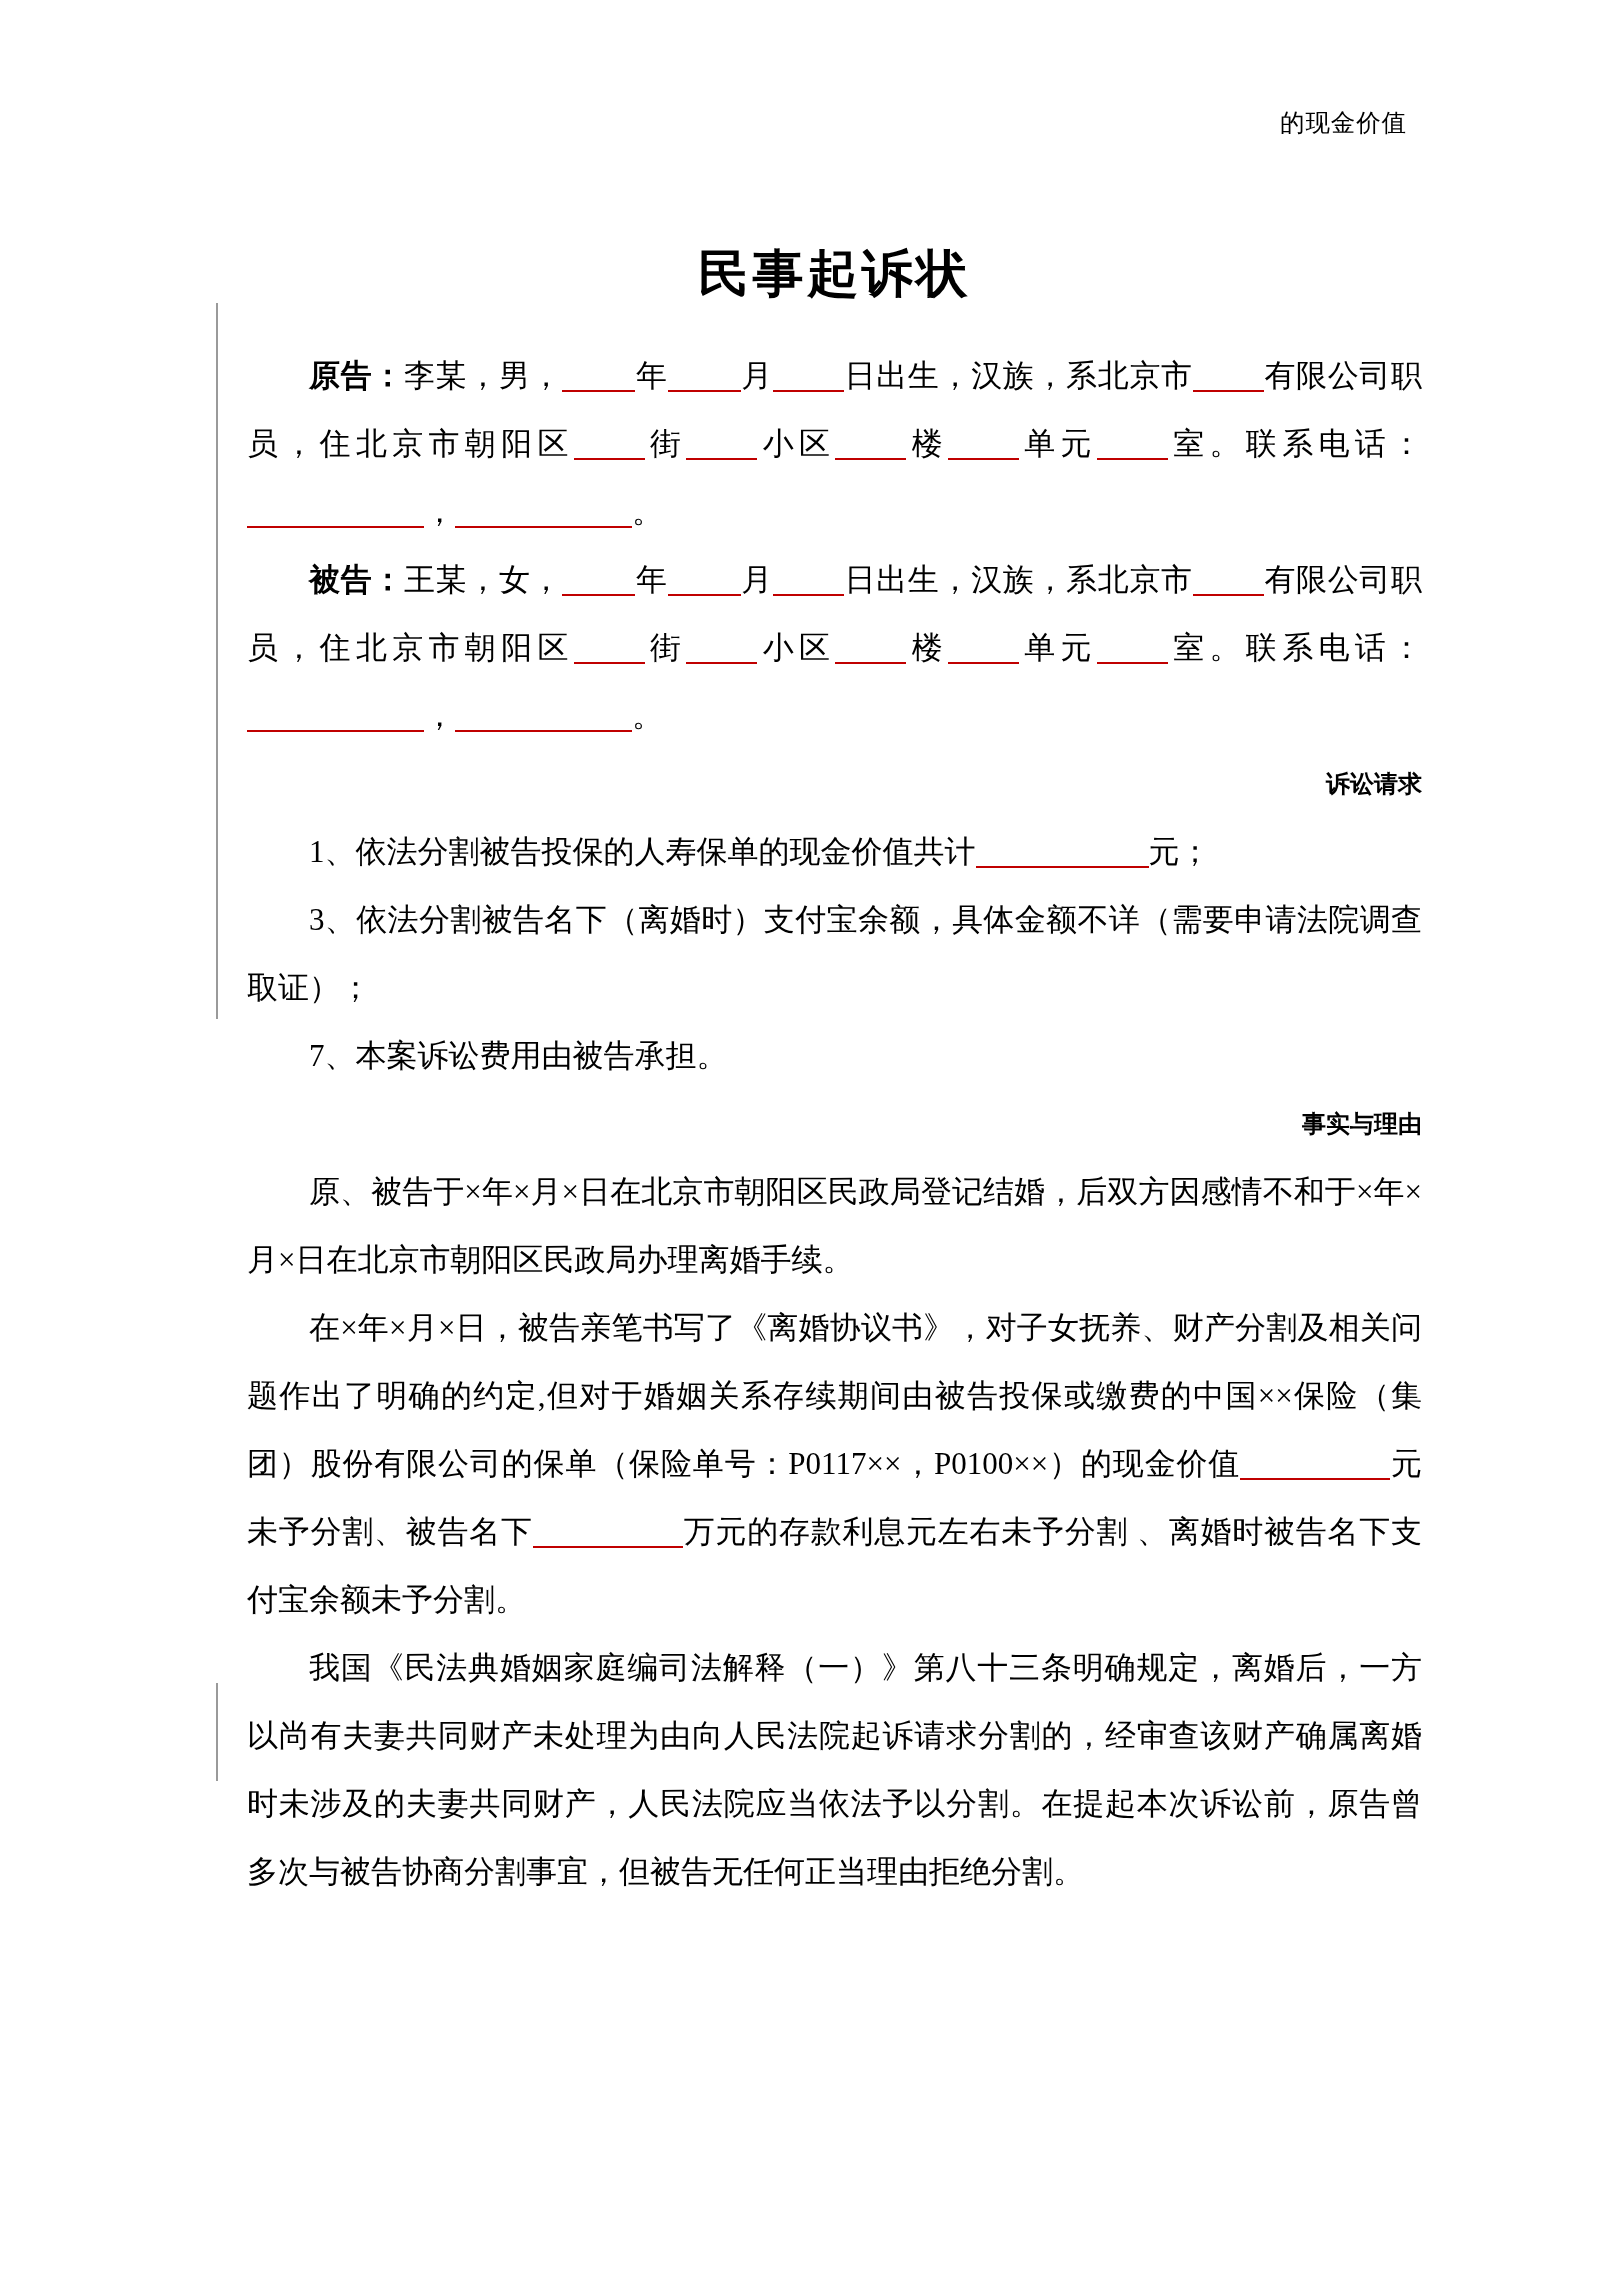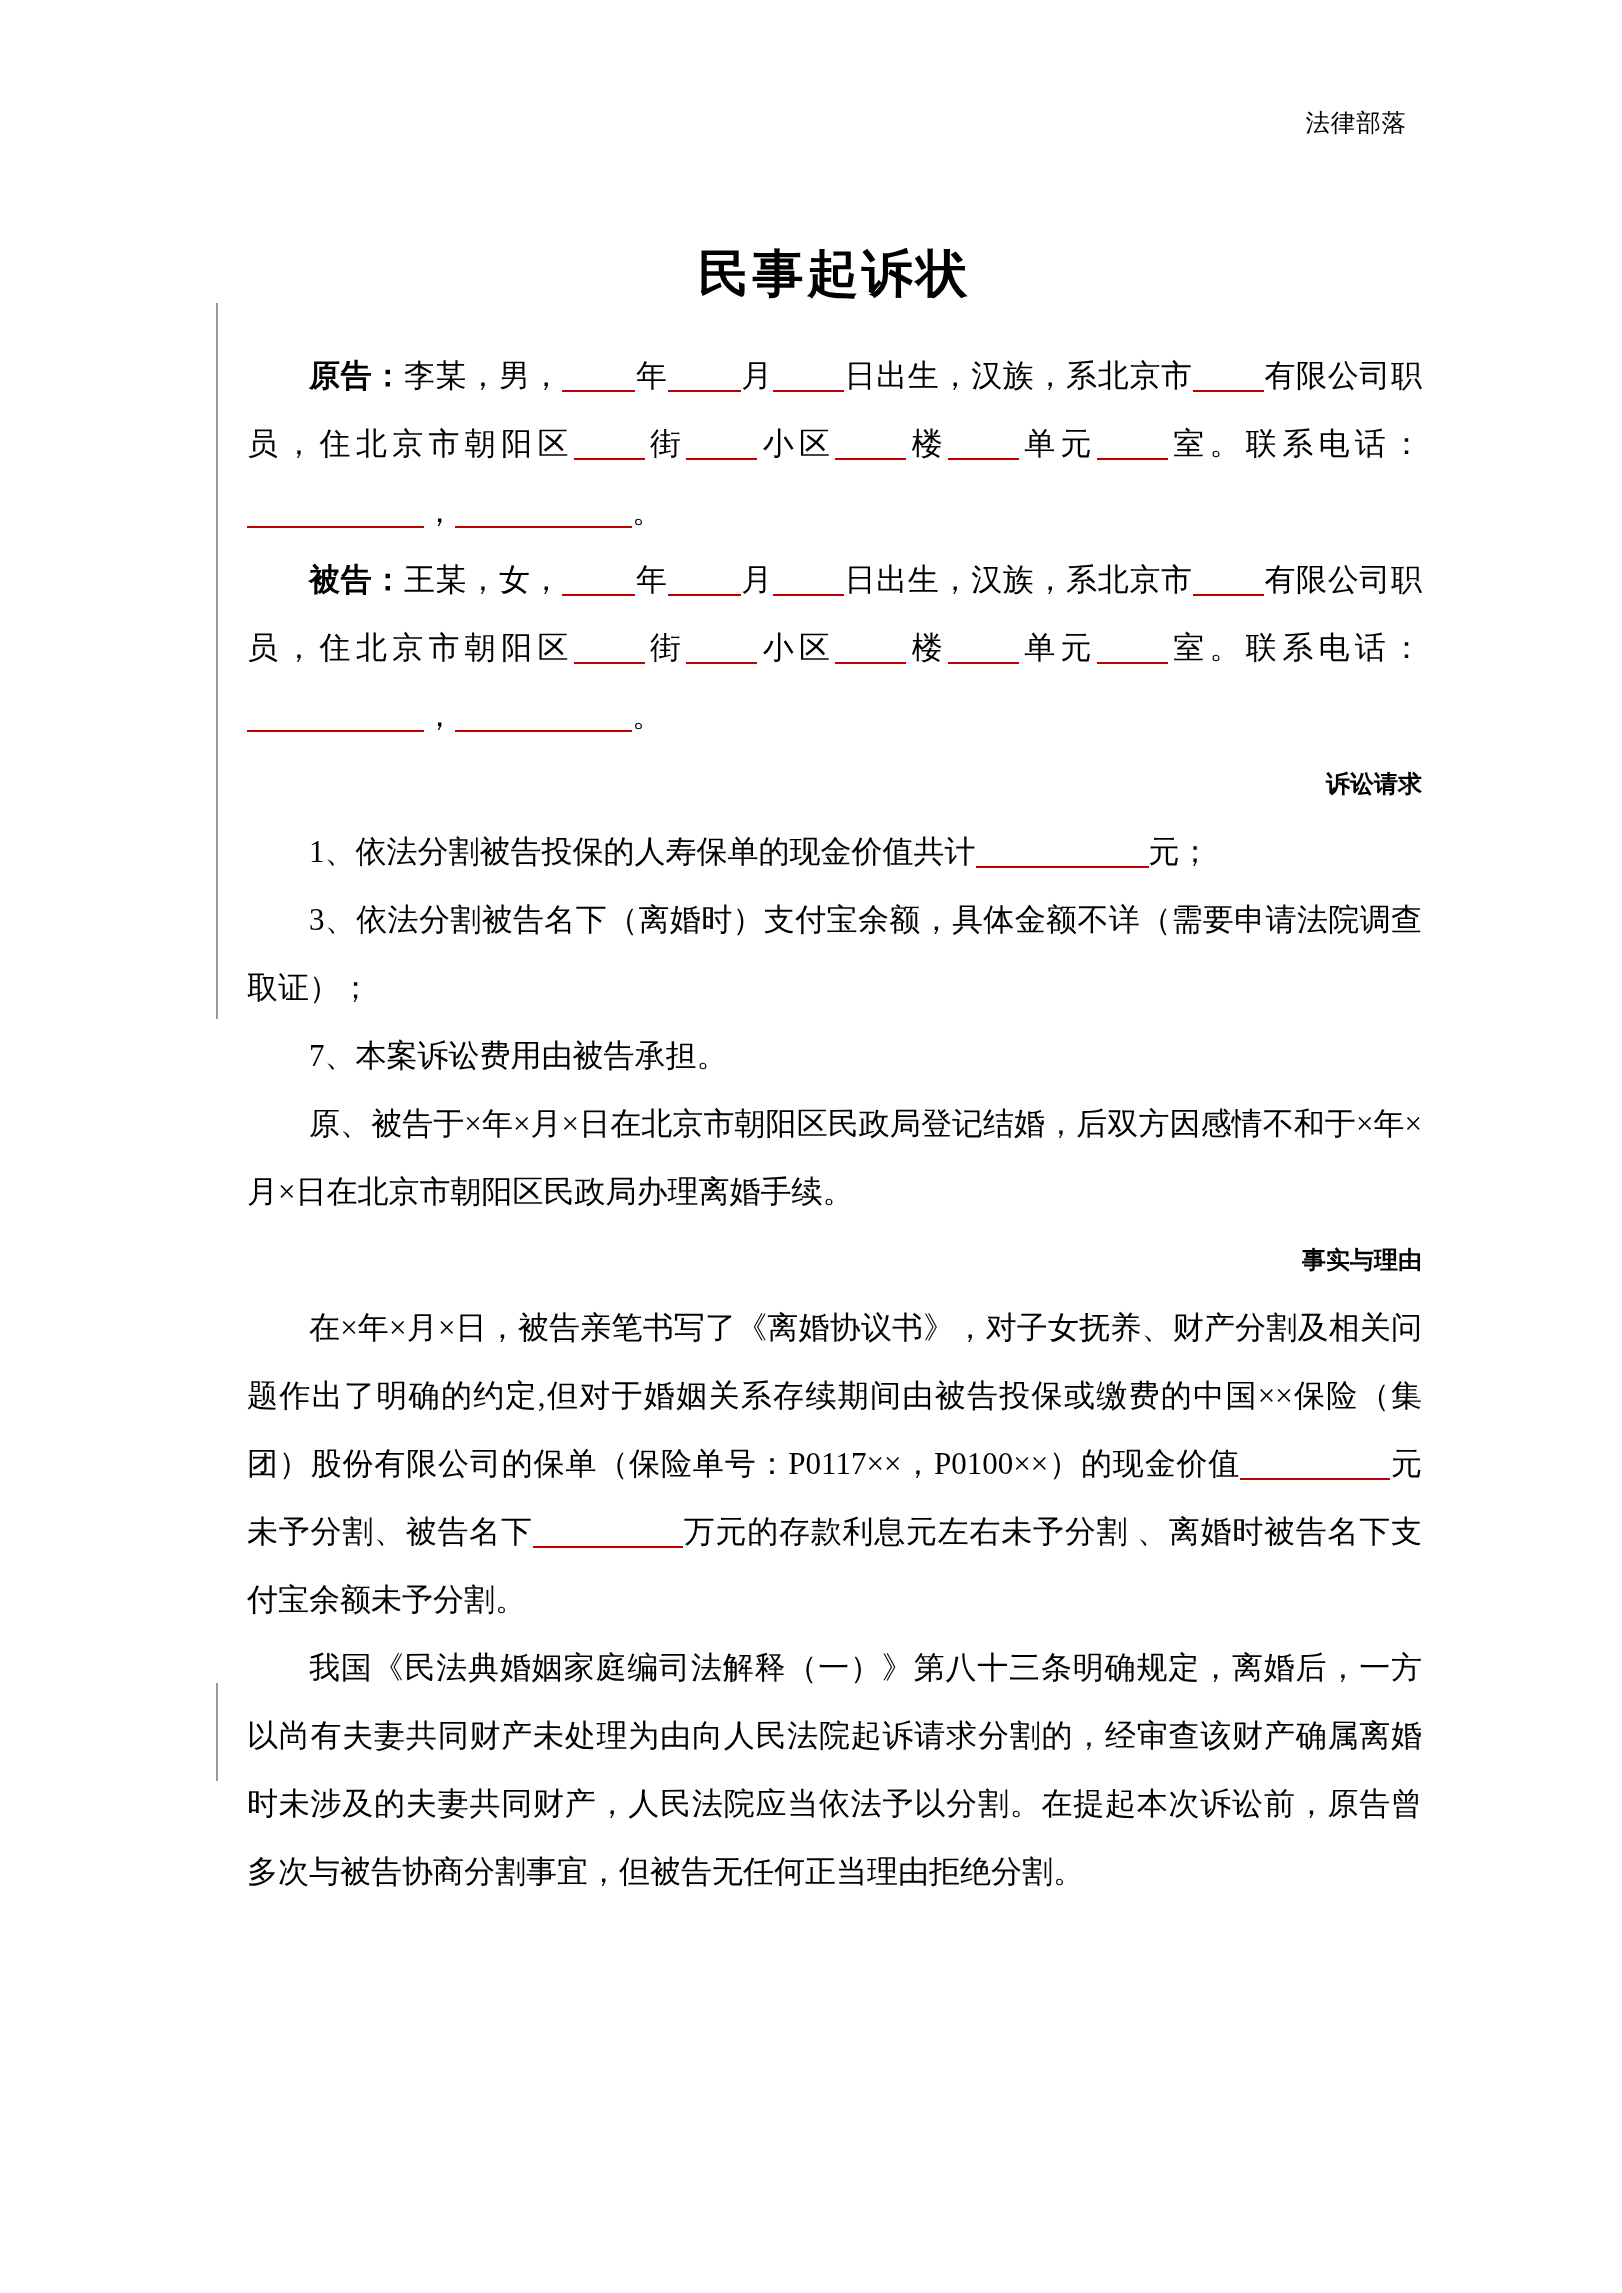--- a/index.html
+++ b/index.html
@@ -61,33 +61,33 @@
   .change-bar {
     position: absolute;
     left: 216px;
     width: 1.8px;
     background: var(--bar-color, #999);
   }
 </style>
 </head>
 <body>
 
-<div class="watermark">法律部落</div>
+<div class="watermark">的现金价值</div>
 
 <div class="change-bar" style="top:303px;height:716px;"></div>
 <div class="change-bar" style="top:1683px;height:98px;"></div>
 
 <div class="content">
   <h1 class="doc-title">民事起诉状</h1>
   <div>
       <p class="para indent"><span class="b text-run">原告：</span><span class="text-run">李某，男，</span><span class="blank" style="width: 73px;"></span><span class="text-run">年</span><span class="blank" style="width: 73px;"></span><span class="text-run">月</span><span class="blank" style="width: 71px;"></span><span class="text-run">日出生，汉族，系北京市</span><span class="blank" style="width: 71px;"></span><span class="text-run">有限公司职员，住北京市朝阳区</span><span class="blank" style="width: 71px;"></span><span class="text-run">街</span><span class="blank" style="width: 71px;"></span><span class="text-run">小区</span><span class="blank" style="width: 71px;"></span><span class="text-run">楼</span><span class="blank" style="width: 71px;"></span><span class="text-run">单元</span><span class="blank" style="width: 71px;"></span><span class="text-run">室。联系电话：</span><span class="blank" style="width: 177px;"></span><span class="text-run">，</span><span class="blank" style="width: 177px;"></span><span class="text-run">。</span></p>
       <p class="para indent"><span class="b text-run">被告：</span><span class="text-run">王某，女，</span><span class="blank" style="width: 73px;"></span><span class="text-run">年</span><span class="blank" style="width: 73px;"></span><span class="text-run">月</span><span class="blank" style="width: 71px;"></span><span class="text-run">日出生，汉族，系北京市</span><span class="blank" style="width: 71px;"></span><span class="text-run">有限公司职员，住北京市朝阳区</span><span class="blank" style="width: 71px;"></span><span class="text-run">街</span><span class="blank" style="width: 71px;"></span><span class="text-run">小区</span><span class="blank" style="width: 71px;"></span><span class="text-run">楼</span><span class="blank" style="width: 71px;"></span><span class="text-run">单元</span><span class="blank" style="width: 71px;"></span><span class="text-run">室。联系电话：</span><span class="blank" style="width: 177px;"></span><span class="text-run">，</span><span class="blank" style="width: 177px;"></span><span class="text-run">。</span></p>
       <p class="para heading"><span class="b text-run">诉讼请求</span></p>
       <p class="para indent"><span class="text-run">1、依法分割被告投保的人寿保单的现金价值共计</span><span class="blank" style="width: 173px;"></span><span class="text-run">元；</span></p>
       <p class="para indent"><span class="text-run">3、依法分割被告名下（离婚时）支付宝余额，具体金额不详（需要申请法院调查取证）；</span></p>
       <p class="para indent"><span class="text-run"> 7、本案诉讼费用由被告承担。</span></p>
+      <p class="para heading"><span class="b text-run">事实与理由</span></p>
       <p class="para indent"><span class="text-run">原、被告于×年×月×日在北京市朝阳区民政局登记结婚，后双方因感情不和于×年×月×日在北京市朝阳区民政局办理离婚手续。</span></p>
-      <p class="para heading"><span class="b text-run">事实与理由</span></p>
       <p class="para indent"><span class="text-run">在×年×月×日，被告亲笔书写了《离婚协议书》，对子女抚养、财产分割及相关问题作出了明确的约定,但对于婚姻关系存续期间由被告投保或缴费的中国××保险（集团）股份有限公司的保单（保险单号：P0117××，P0100××）的现金价值</span><span class="blank" style="width: 150px;"></span><span class="text-run">元未予分割、被告名下</span><span class="blank" style="width: 150px;"></span><span class="text-run">万元的存款利息元左右未予分割 、离婚时被告名下支付宝余额未予分割。</span></p>
       <p class="para indent"><span class="text-run">我国《民法典婚姻家庭编司法解释（一）》第八十三条明确规定，离婚后，一方以尚有夫妻共同财产未处理为由向人民法院起诉请求分割的，经审查该财产确属离婚时未涉及的夫妻共同财产，人民法院应当依法予以分割。在提起本次诉讼前，原告曾多次与被告协商分割事宜，但被告无任何正当理由拒绝分割。</span></p>
     </div>
 </div>
 
 
 </body></html>

